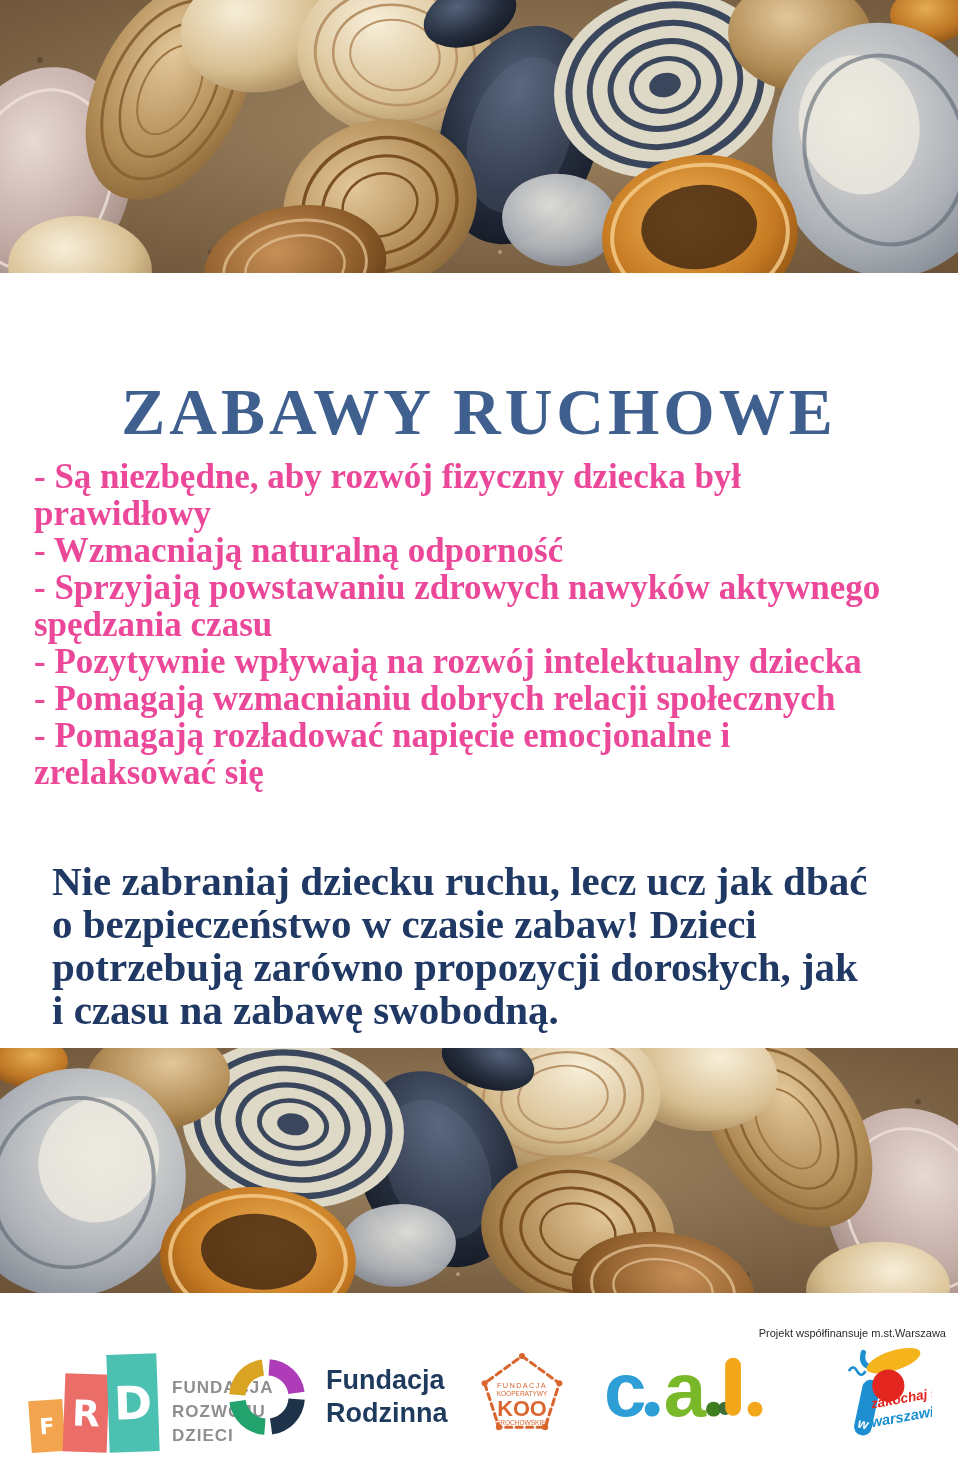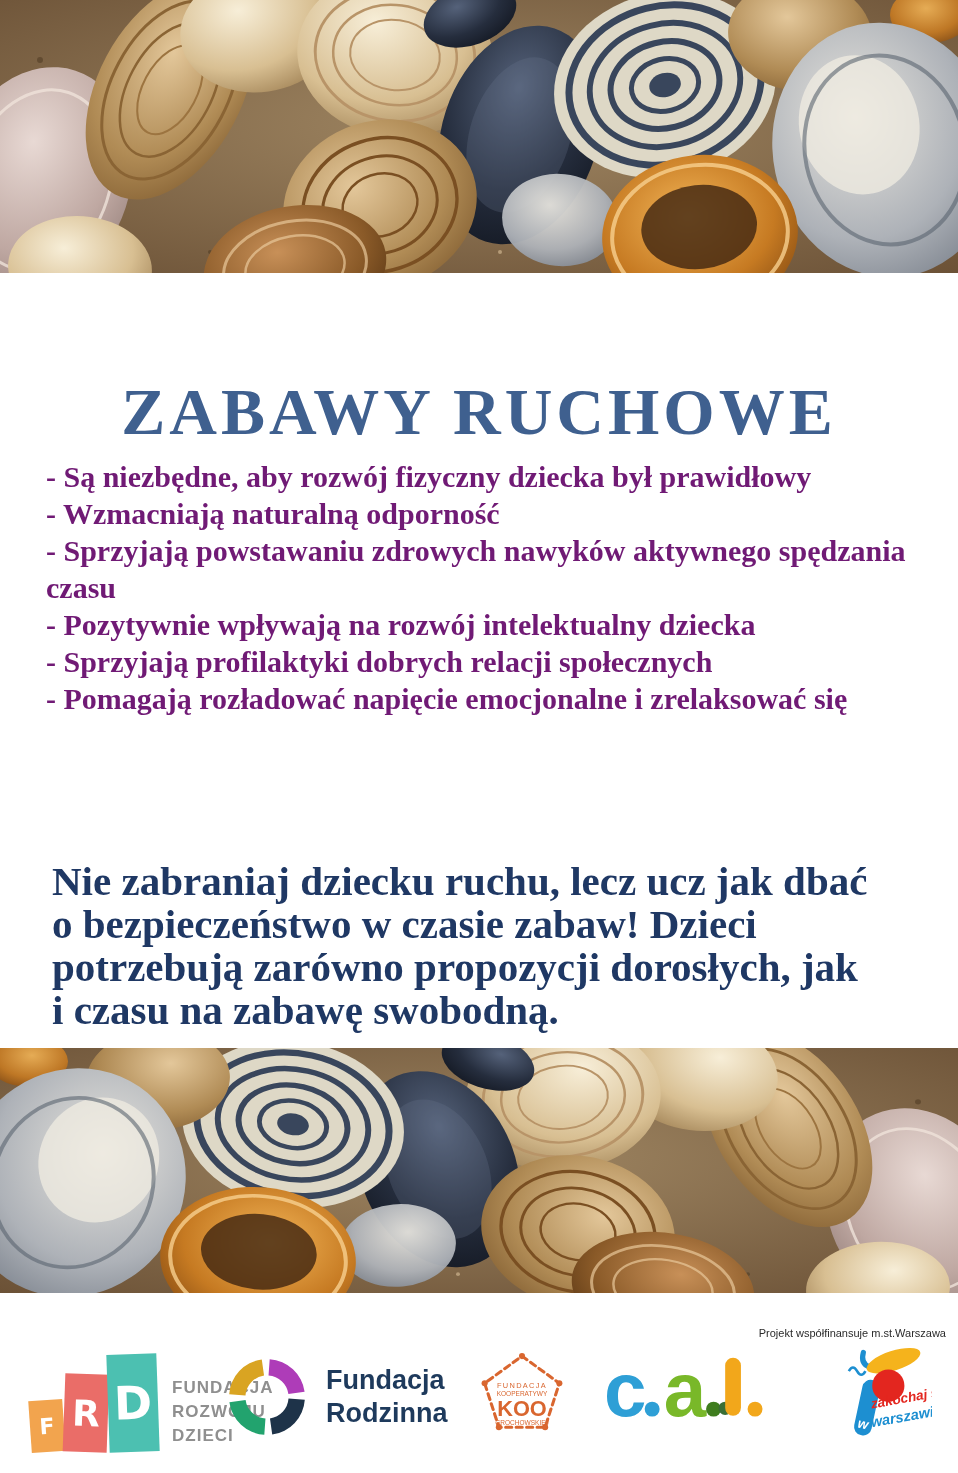--- a/index.html
+++ b/index.html
@@ -11,22 +11,22 @@
   .photo{position:absolute;left:0;width:958px;overflow:hidden;}
   #top-photo{top:0;height:273px;}
   #bottom-photo{top:1048px;height:245px;}
   .photo svg{width:100%;height:100%;display:block;}
 
   .title{
     position:absolute;top:330px;left:0;width:100%;text-align:center;
     font-size:66px;font-weight:bold;color:#3f608f;letter-spacing:4px;
   }
   .bullets{
-    position:absolute;left:46px;top:458px;width:866px;
-    color:#701a75;font-size:30px;font-weight:bold;line-height:37px;
+    position:absolute;left:34px;top:458px;width:866px;
+    color:#ec4899;font-size:35px;font-weight:bold;line-height:37px;
   }
   .paragraph{
     position:absolute;left:52px;top:860px;width:824px;
     color:#1f3864;font-size:41px;font-weight:bold;line-height:43px;
   }
 
   .funding-caption{
     position:absolute;top:1327px;right:12px;
     font-family:Liberation Sans, sans-serif;font-size:11px;color:#2b2b2b;
   }
@@ -195,21 +195,21 @@
     </svg>
   </div>
 
   <h1 class="title">ZABAWY RUCHOWE</h1>
 
   <div class="bullets">
     <div>- Są niezbędne, aby rozwój fizyczny dziecka był prawidłowy</div>
     <div>- Wzmacniają naturalną odporność</div>
     <div>- Sprzyjają powstawaniu zdrowych nawyków aktywnego spędzania czasu</div>
     <div>- Pozytywnie wpływają na rozwój intelektualny dziecka</div>
-    <div>- Sprzyjają profilaktyki dobrych relacji społecznych</div>
+    <div>- Pomagają wzmacnianiu dobrych relacji społecznych</div>
     <div>- Pomagają rozładować napięcie emocjonalne i zrelaksować się</div>
   </div>
 
   <div class="paragraph">Nie zabraniaj dziecku ruchu, lecz ucz jak dbać o bezpieczeństwo w czasie zabaw! Dzieci potrzebują zarówno propozycji dorosłych, jak i czasu na zabawę swobodną.</div>
 
   <div class="photo" id="bottom-photo">
     <svg viewBox="0 0 958 273" preserveAspectRatio="none" xmlns="http://www.w3.org/2000/svg" xmlns:xlink="http://www.w3.org/1999/xlink">
       <use href="#shellset" xlink:href="#shellset" transform="translate(958,0) scale(-1,1)"></use>
     </svg>
   </div>

